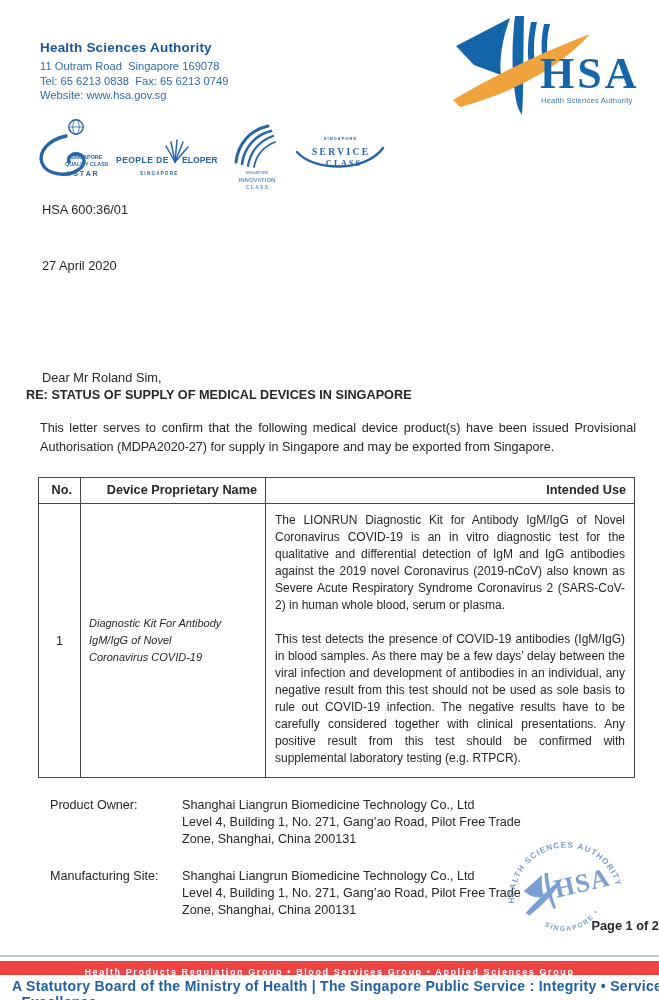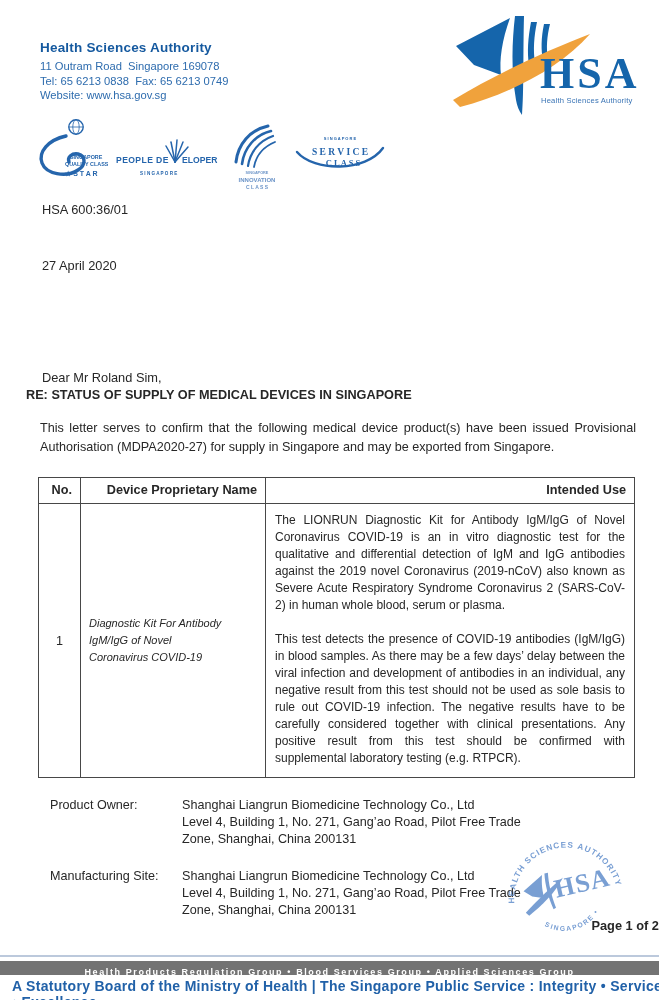--- a/index.html
+++ b/index.html
@@ -53,21 +53,21 @@
 
   
   .stamp { position:absolute; left:498px; top:822px; transform:rotate(-13deg); opacity:.92; }
   .stamp-arc { font-size:8.2px; font-weight:bold; letter-spacing:1.1px; fill:#6e97d0; font-family:"Liberation Sans", sans-serif; }
   .stamp-arc-b { font-size:6.8px; font-weight:bold; letter-spacing:1.6px; fill:#6e97d0; font-family:"Liberation Sans", sans-serif; }
   .stamp-hsa { font-family:"Liberation Serif", serif; font-weight:bold; font-size:26px; fill:#6e97d0; letter-spacing:1px; }
 
   
   .page-num { position:absolute; left:0; top:918px; width:100%; text-align:right; font-size:12.8px; font-weight:600; }
   .footer-hairline { position:absolute; left:0; top:955px; width:100%; height:2px; background:#bcc9dc; }
-  .footer-bar { position:absolute; left:0; top:961px; width:100%; height:14px; background:#737373; text-align:center; }
+  .footer-bar { position:absolute; left:0; top:961px; width:100%; height:14px; background:#ef4444; text-align:center; }
   .footer-bar span { color:#ffffff; font-size:9px; font-weight:bold; letter-spacing:1.6px; line-height:14px; }
   .footer-statutory { position:absolute; left:12px; top:978px; width:100%; text-align:left; color:#2161a8; font-size:14px; font-weight:bold; letter-spacing:.3px; }
 </style>
 </head>
 <body>
 
 <div class="page">
 
   <div class="letterhead">
     <div class="org">Health Sciences Authority</div>

